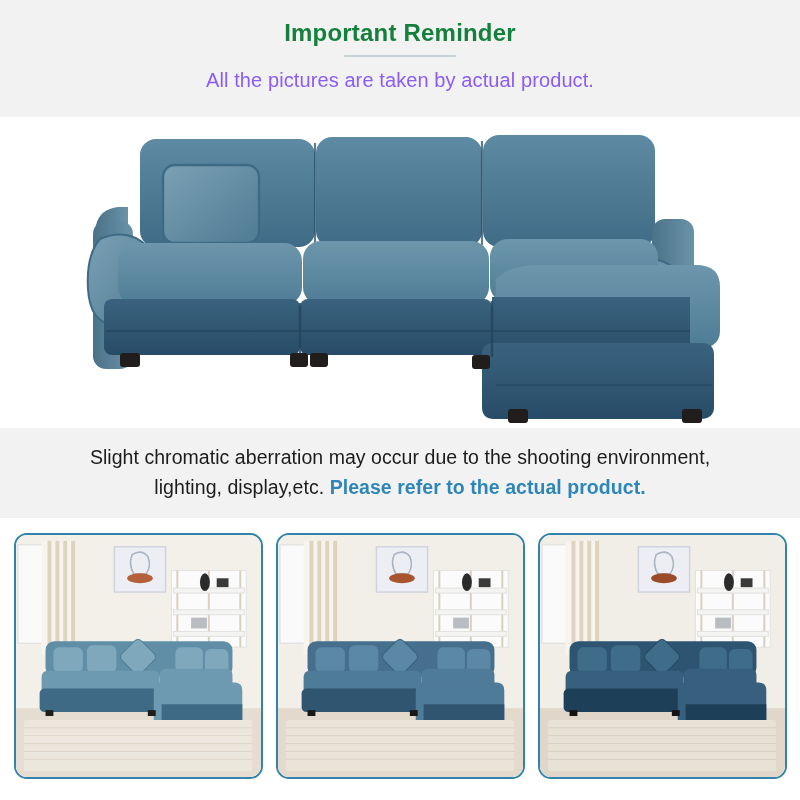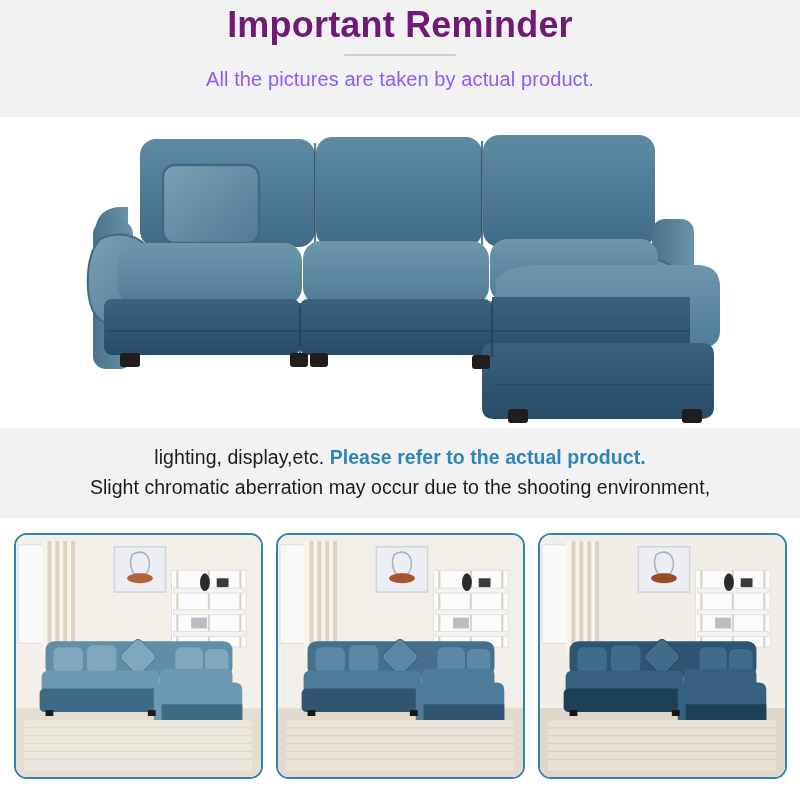--- a/index.html
+++ b/index.html
@@ -13,23 +13,23 @@
 
   .page { position: relative; width: 800px; height: 800px; background:#ffffff; }
 
   
   .header-band {
     position: absolute; left: 0; top: 0; width: 800px; height: 117px;
     background: #f2f2f2;
     display: flex; flex-direction: column; align-items: center;
   }
   .page-title {
-    margin-top: 5px;
-    font-size: 36px; font-weight: 700; letter-spacing: .2px;
-    color: #701a75; line-height: 1.1;
+    margin-top: 20px;
+    font-size: 24px; font-weight: 700; letter-spacing: .2px;
+    color: #15803d; line-height: 1.1;
   }
   .title-divider {
     margin-top: 9px; width: 112px; height: 2px;
     background: #c5d2d8; border-radius: 1px;
   }
   .subtitle {
     margin-top: 12px; font-size: 20px; color: #8b5cf6; font-weight: 400;
     letter-spacing: .1px;
   }
 
@@ -148,25 +148,25 @@
       <rect x="120" y="236" width="20" height="14" rx="3" fill="#201d1c"></rect>
       <rect x="290" y="236" width="18" height="14" rx="3" fill="#201d1c"></rect>
       <rect x="310" y="236" width="18" height="14" rx="3" fill="#201d1c"></rect>
       <rect x="472" y="238" width="18" height="14" rx="3" fill="#201d1c"></rect>
       <rect x="508" y="292" width="20" height="14" rx="3" fill="#201d1c"></rect>
       <rect x="682" y="292" width="20" height="14" rx="3" fill="#201d1c"></rect>
     </svg>
   </div>
 
   <div class="disclaimer-band">
+    <div class="disclaimer-line">Slight chromatic aberration may occur due to the shooting environment,</div>
     <div class="disclaimer-line">
       <span>lighting, display,etc.</span>
       <span class="highlight">Please refer to the actual product.</span>
     </div>
-    <div class="disclaimer-line">Slight chromatic aberration may occur due to the shooting environment,</div>
   </div>
 
   <div class="thumb-strip">
 
     <div class="thumb">
       <svg viewBox="0 0 249 246" xmlns="http://www.w3.org/2000/svg">
         <rect x="0" y="0" width="249" height="246" fill="#f3efe9"></rect>
         <rect x="0" y="176" width="249" height="70" fill="#e6ddd2"></rect>
         <rect x="2" y="10" width="26" height="100" fill="#fafafa" stroke="#dcdcda"></rect>
         <rect x="26" y="6" width="34" height="116" fill="#f7f4ee"></rect>

